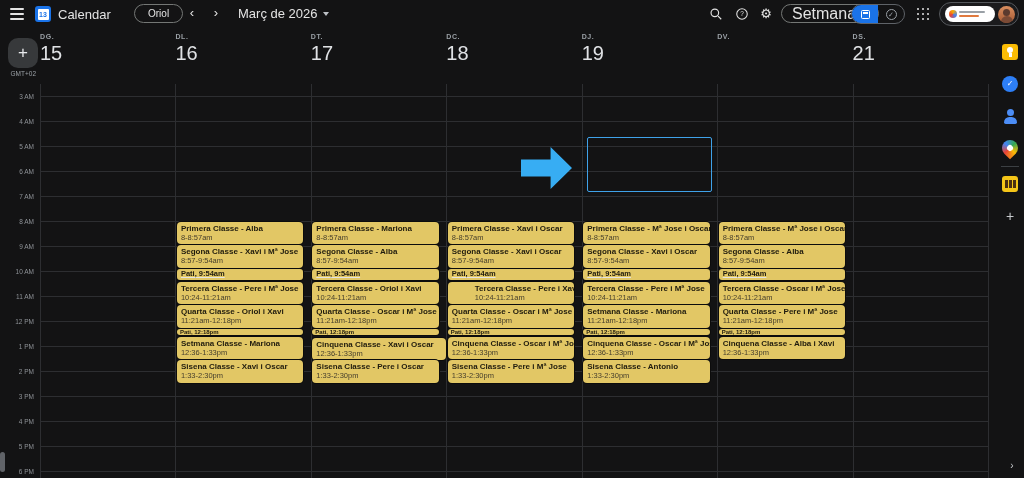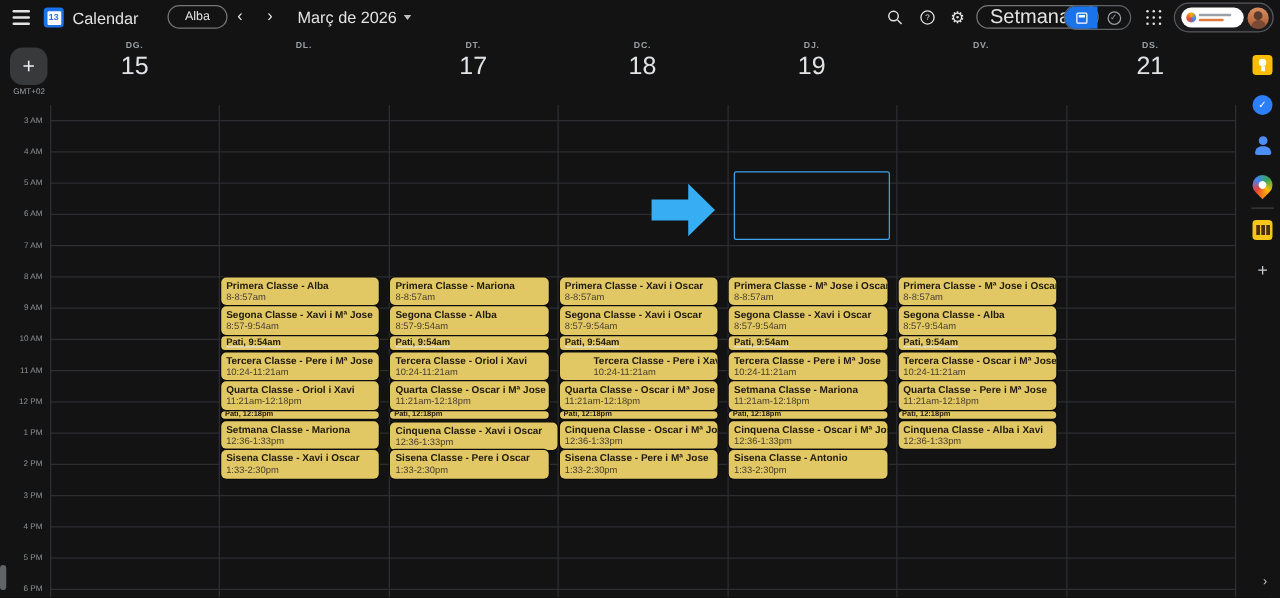--- a/index.html
+++ b/index.html
@@ -37,21 +37,21 @@
   #org-logo .emblem { width:8px; height:8px; border-radius:50%; background:conic-gradient(#f9ab00,#4285f4,#ea4335,#f9ab00); }
   #org-logo .lines { display:flex; flex-direction:column; gap:1.5px; }
   #org-logo .lines i { display:block; width:26px; height:2px; background:#9aa0a6; border-radius:1px; }
   #org-logo .lines i:last-child { background:#e07a3f; width:20px; }
   #avatar { width:17px; height:17px; border-radius:50%; background:linear-gradient(#d98e5f,#a75a34); position:relative; overflow:hidden; }
   #avatar .head { position:absolute; left:5px; top:3px; width:7px; height:7px; border-radius:50%; background:#5b3a2e; }
   #avatar .body { position:absolute; left:2.5px; top:10px; width:12px; height:8px; border-radius:6px 6px 0 0; background:#7a4a35; }
 
   
   #create-btn { left:8px; top:38px; width:30px; height:30px; border-radius:10px; background:#37393b; border:none; color:#e8eaed; font-size:17px; font-weight:300; line-height:28px; text-align:center; cursor:pointer; }
-  .day-cell { position:absolute; top:30px; height:48px; text-align:center; }
+  .day-cell { position:absolute; top:30px; height:48px; text-align:left; }
   .day-name { font-size:7px; letter-spacing:0.6px; color:#9aa0a6; font-weight:600; margin-top:3px; }
   .day-num { font-size:20px; color:#e0e2e5; margin-top:2px; cursor:pointer; }
 
   
   .hour-label { position:absolute; width:34px; text-align:right; font-size:6.5px; color:#8e9297; }
   #tz-label { position:absolute; left:0; top:70px; width:36px; text-align:right; font-size:6.5px; color:#9aa0a6; }
   .hline { position:absolute; height:1px; background:var(--grid-line,#2d2e31); }
   .vline { position:absolute; width:1px; background:var(--grid-line,#2d2e31); }
 
   
@@ -94,21 +94,21 @@
   <header id="topbar">
     <div class="abs" id="menu-btn">
       <span class="bar"></span>
         <span class="bar"></span>
         <span class="bar"></span>
     </div>
     <div class="abs" id="cal-logo">
       <span class="inner">13</span>
     </div>
     <div class="abs" id="app-title">Calendar</div>
-    <button class="abs" id="today-btn">Alba</button>
+    <button class="abs" id="today-btn">Oriol</button>
     <div class="abs navchev" id="nav-prev">‹</div>
     <div class="abs navchev" id="nav-next">›</div>
     <div class="abs" id="period">
       <span>Març de 2026</span>
       <span class="caret-down"></span>
     </div>
 
     <svg class="abs tb-icon" id="search-ic" viewBox="0 0 24 24">
       <circle cx="10" cy="10" r="6.5" fill="none" stroke="#e3e3e3" stroke-width="2"></circle>
       <line x1="15.5" y1="15.5" x2="21" y2="21" stroke="#e3e3e3" stroke-width="2"></line>
@@ -161,20 +161,21 @@
   </header>
 
   <button class="abs" id="create-btn">+</button>
   <div id="day-header-row">
       <div class="day-cell" style="left: 40px; width: 135.429px;">
         <div class="day-name">DG.</div>
         <div class="day-num">15</div>
       </div>
       <div class="day-cell" style="left: 175.429px; width: 135.429px;">
         <div class="day-name">DL.</div>
+        <div class="day-num">16</div>
       </div>
       <div class="day-cell" style="left: 310.857px; width: 135.429px;">
         <div class="day-name">DT.</div>
         <div class="day-num">17</div>
       </div>
       <div class="day-cell" style="left: 446.286px; width: 135.429px;">
         <div class="day-name">DC.</div>
         <div class="day-num">18</div>
       </div>
       <div class="day-cell" style="left: 581.714px; width: 135.429px;">

